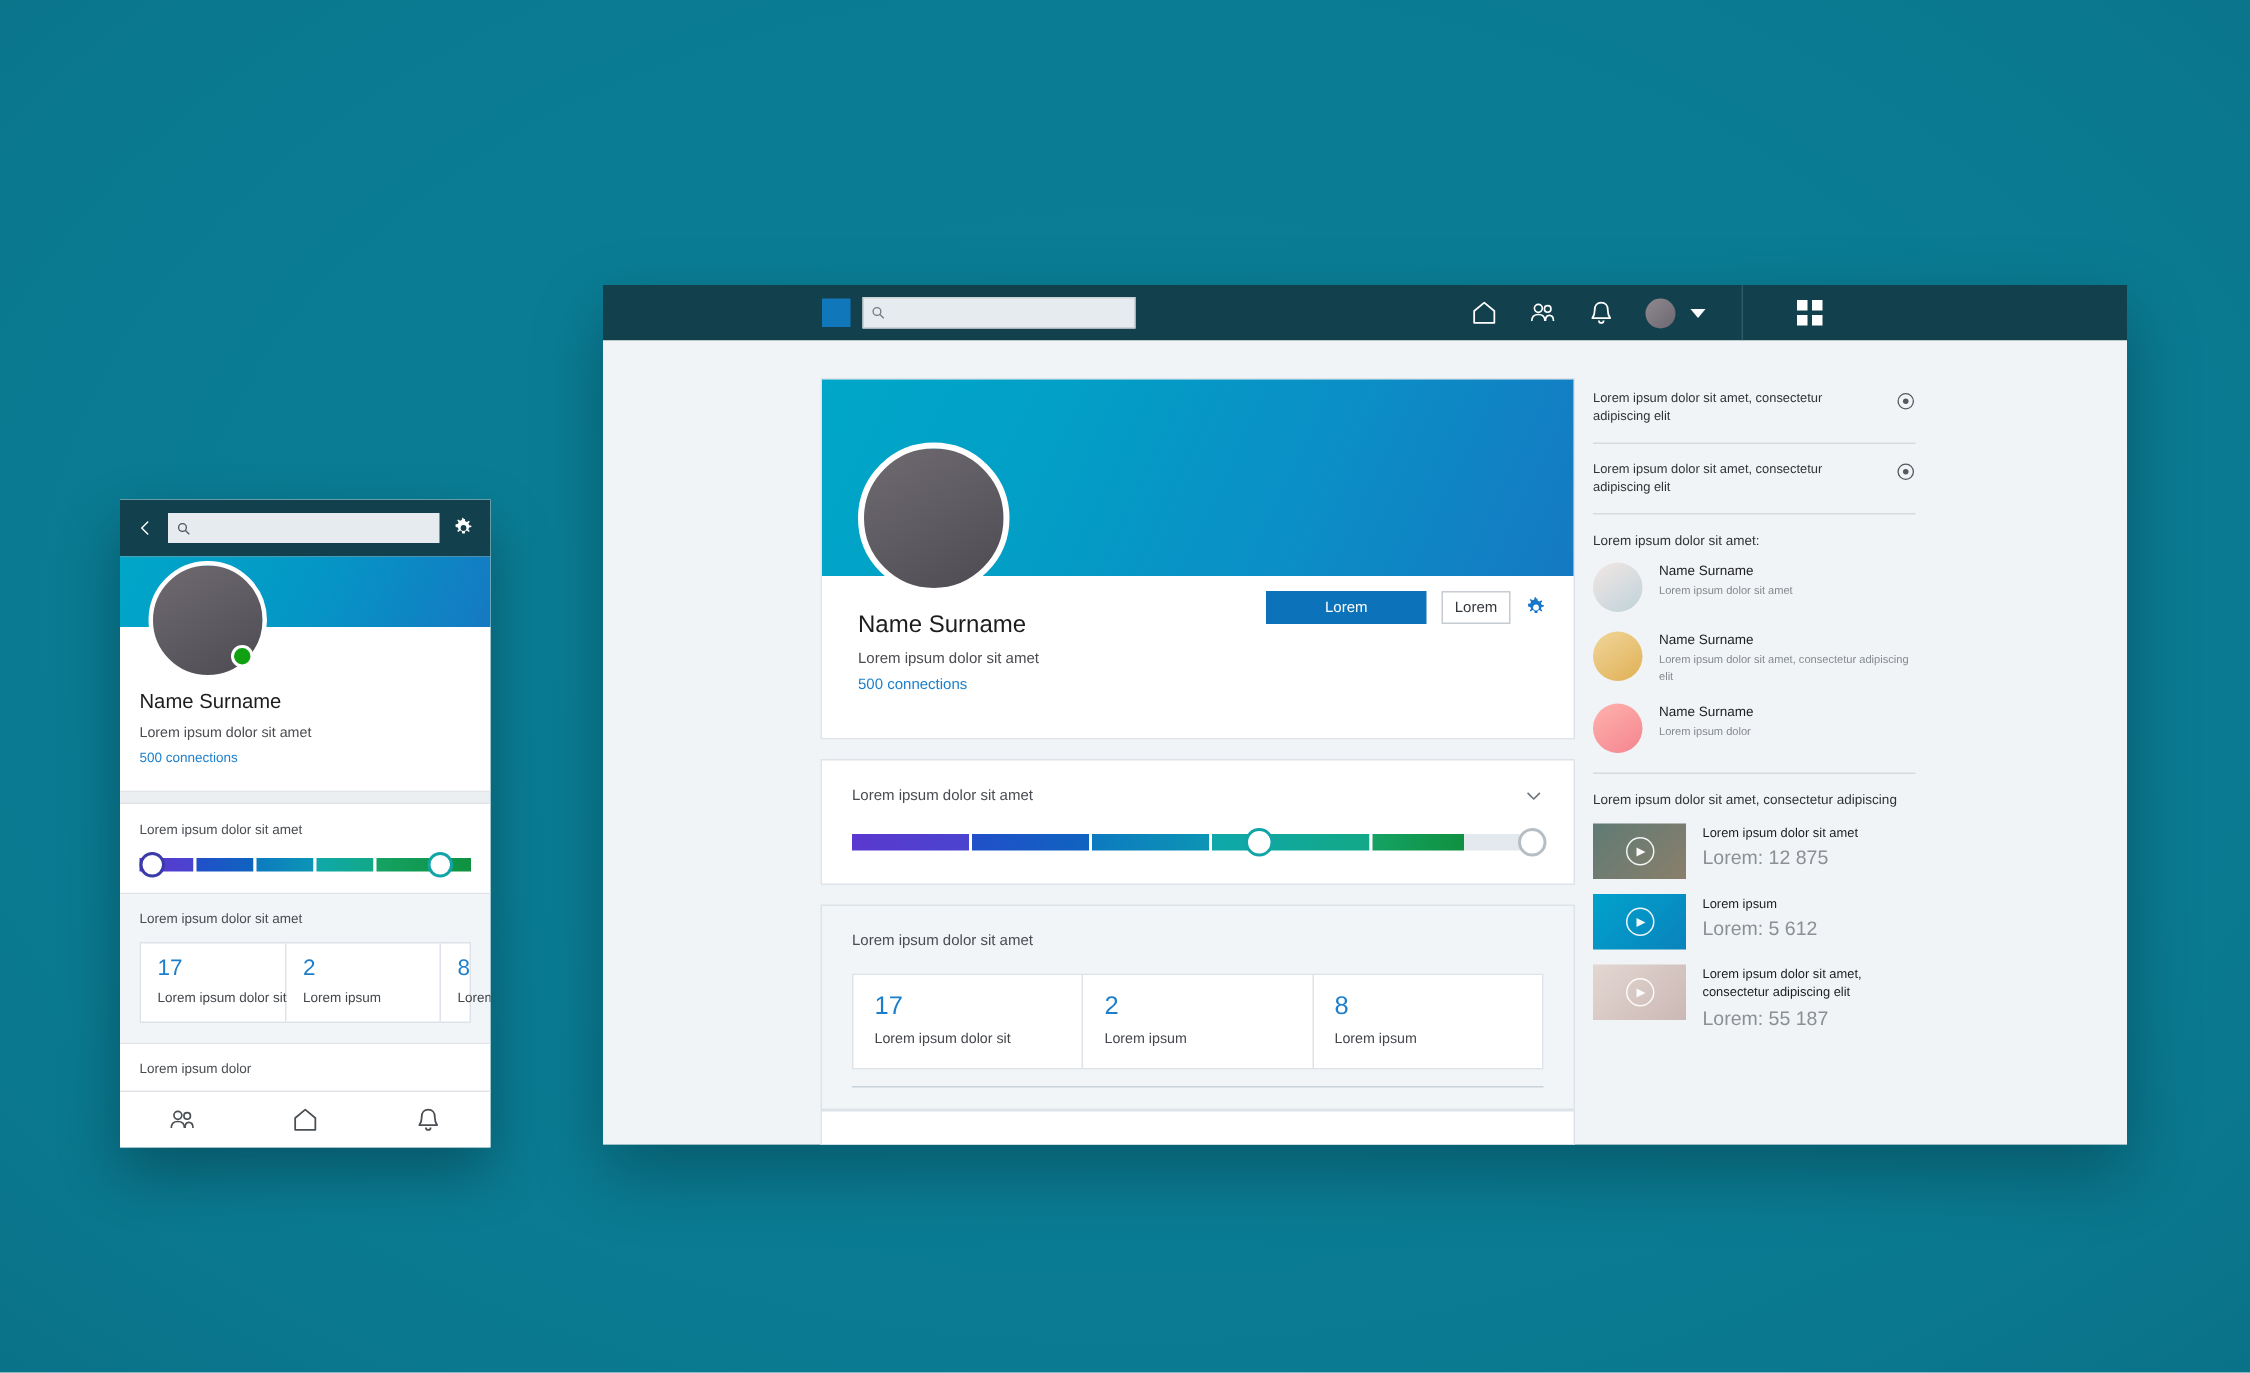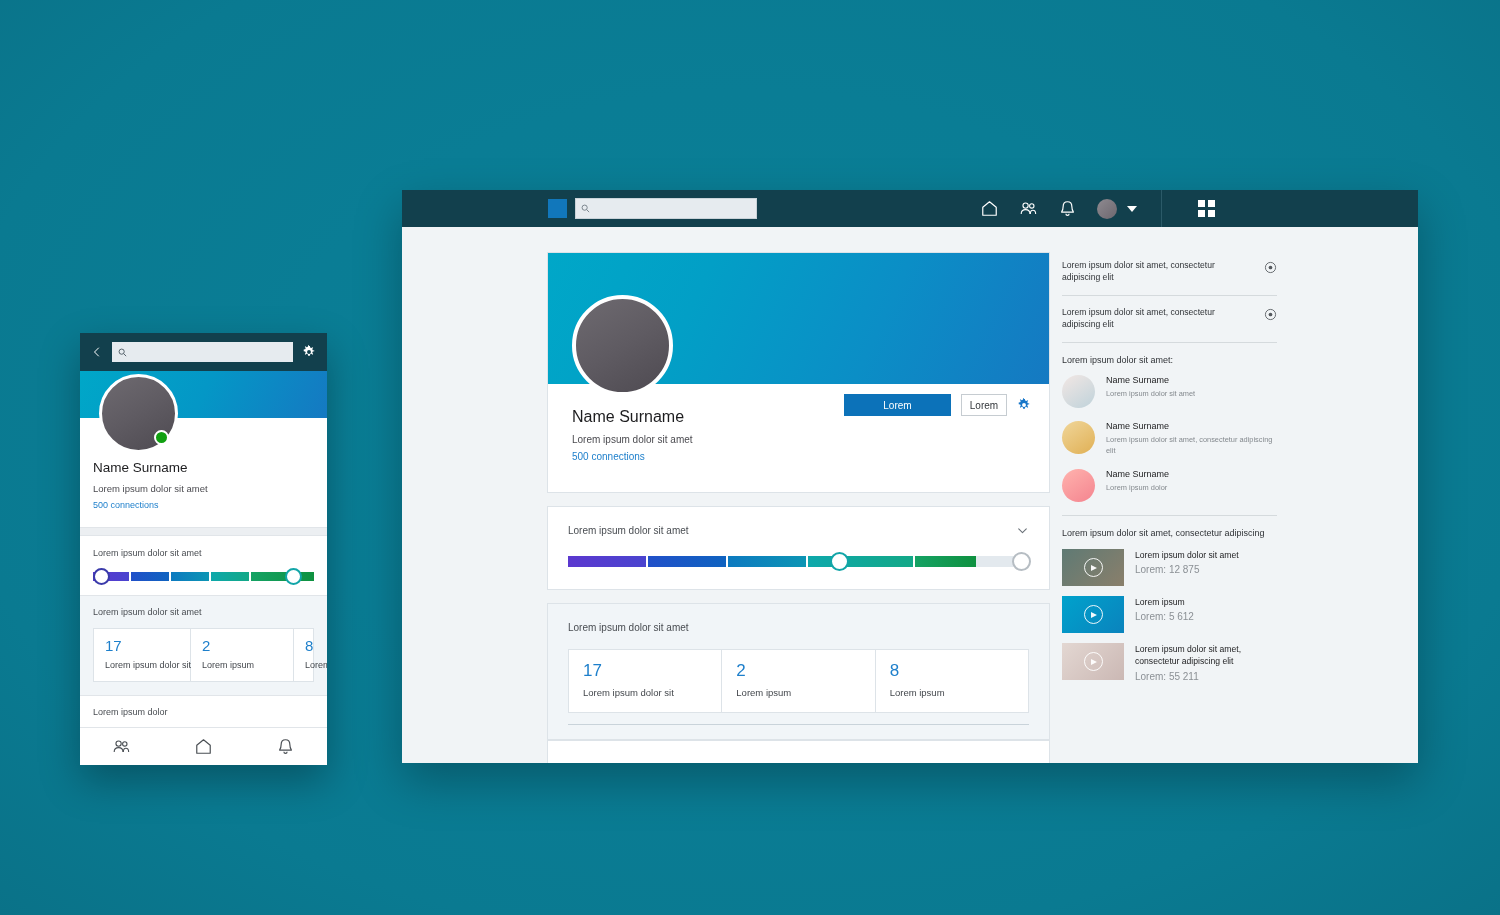--- a/index.html
+++ b/index.html
@@ -192,21 +192,21 @@
     border: 1.4px solid rgba(255,255,255,.92);
     display: flex; align-items: center; justify-content: center;
   }
   .play-tri {
     width: 0; height: 0; margin-left: 2px;
     border-top: 3.6px solid transparent;
     border-bottom: 3.6px solid transparent;
     border-left: 6px solid rgba(255,255,255,.95);
   }
   .video-title { font-size: 8.6px; color: #1d1d1f; line-height: 1.45; }
-  .video-meta { font-size: 10px; color: #8b9095; margin-top: 3px; }
+  .video-meta { font-size: 13px; color: #8b9095; margin-top: 3px; }
 
   
   #mobile-window {
     position: absolute;
     left: 80px; top: 333px;
     width: 247px; height: 432px;
     background: #ffffff;
     box-shadow: 0 16px 38px rgba(0,0,0,0.30);
     overflow: hidden;
   }
@@ -445,21 +445,21 @@
         </div>
       </div>
       <div class="video">
         <div class="video-thumb" style="background:linear-gradient(135deg,#e3d7d2,#cbb8b4)">
           <div class="play-ring">
               <div class="play-tri"></div>
             </div>
         </div>
         <div>
           <div class="video-title">Lorem ipsum dolor sit amet, consectetur adipiscing elit</div>
-          <div class="video-meta">Lorem: 55 211</div>
+          <div class="video-meta">Lorem: 55 187</div>
         </div>
       </div>
 
     </div>
   </div>
 </div>
 
 <div id="mobile-window">
 
   <div id="m-topbar">

